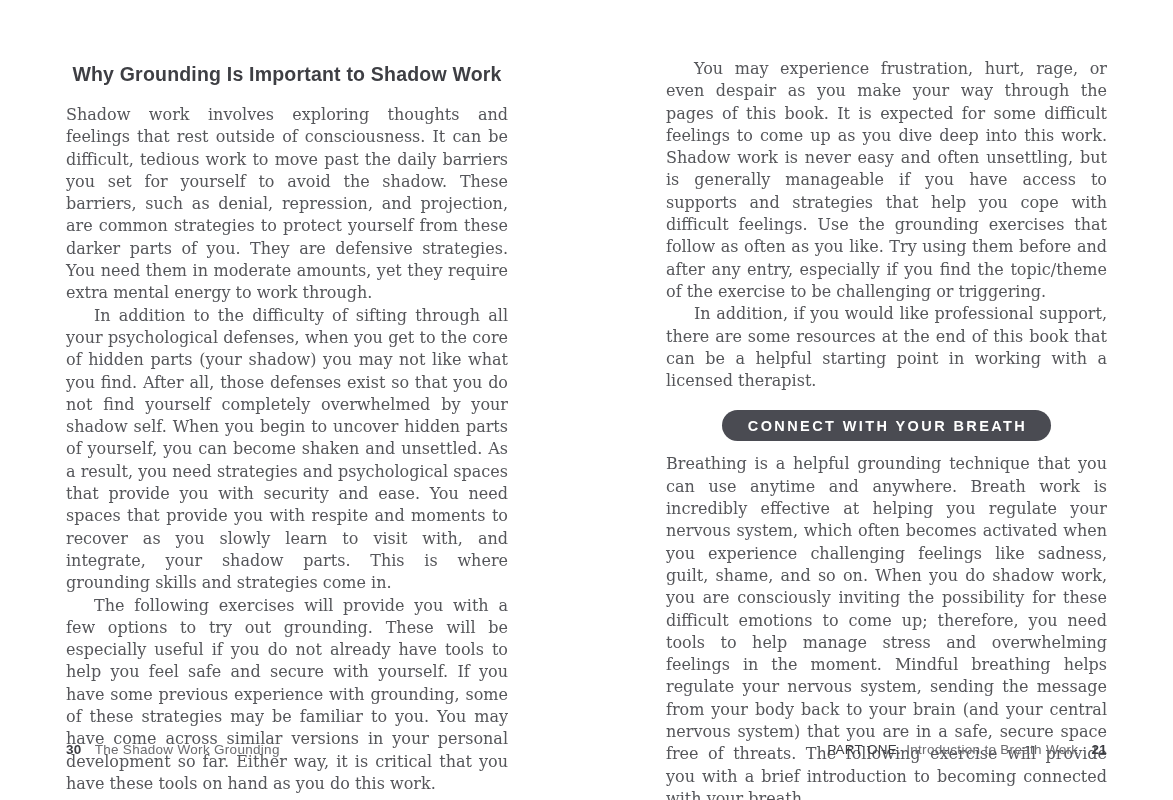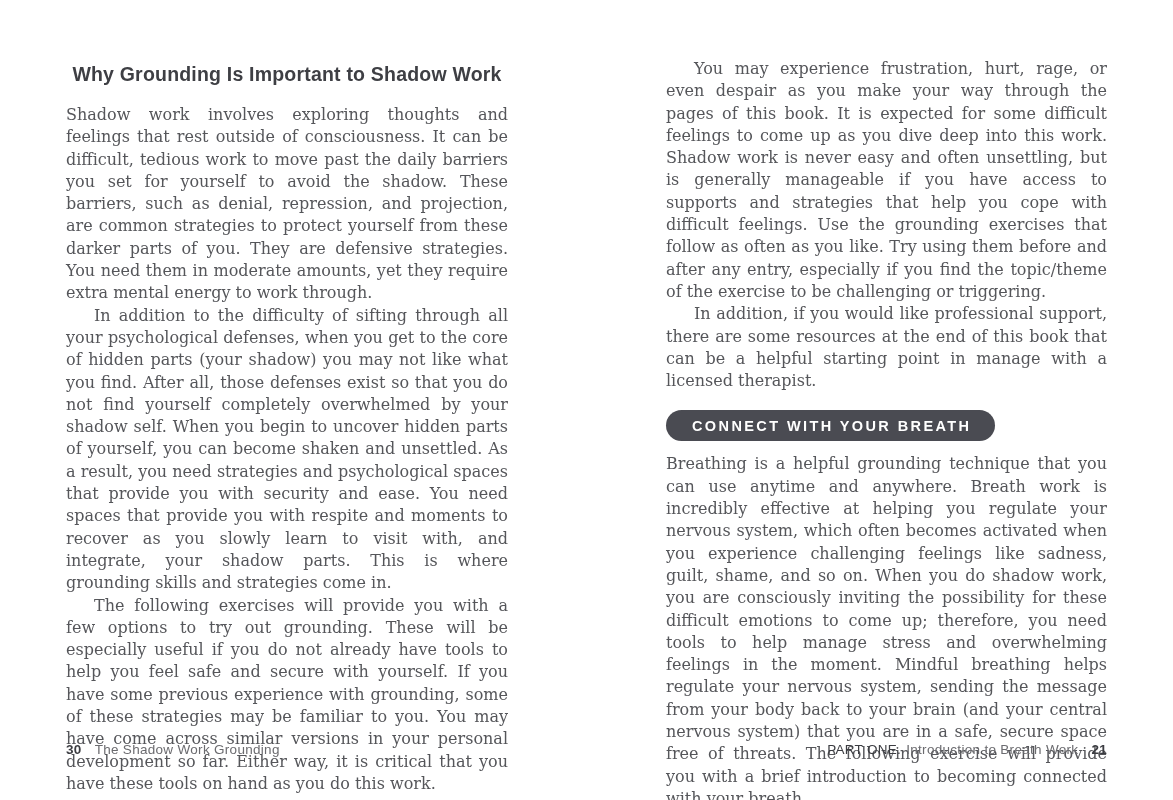--- a/index.html
+++ b/index.html
@@ -42,21 +42,21 @@
     line-height: 22.3px;
     color: #55565a;
     text-align: justify;
     hyphens: auto;
     -webkit-hyphens: auto;
   }
   .body-par.indent { text-indent: 28px; }
   .page-right .first-par { padding-top: 58px; }
 
   .badge-row {
-    text-align: left;
+    text-align: center;
     margin-top: 18px;
     margin-bottom: 12px;
   }
   .section-badge {
     display: inline-block;
     background: #4a4b52;
     color: #ffffff;
     font-family: "Liberation Sans", sans-serif;
     font-weight: bold;
     font-size: 14.5px;
@@ -106,21 +106,21 @@
     <p class="body-par indent">The following exercises will provide you with a few options to try out grounding. These will be especially useful if you do not already have tools to help you feel safe and secure with yourself. If you have some previous experience with grounding, some of these strategies may be familiar to you. You may have come across similar versions in your personal development so far. Either way, it is critical that you have these tools on hand as you do this work.</p>
 
     <div class="page-footer footer-left">
       <span class="page-num">30</span><span class="book-title">The Shadow Work Grounding</span>
     </div>
   </div>
 
   <div class="page page-right">
     <p class="body-par indent first-par">You may experience frustration, hurt, rage, or even despair as you make your way through the pages of this book. It is expected for some difficult feelings to come up as you dive deep into this work. Shadow work is never easy and often unsettling, but is generally manageable if you have access to supports and strategies that help you cope with difficult feelings. Use the grounding exercises that follow as often as you like. Try using them before and after any entry, especially if you find the topic/theme of the exercise to be challenging or triggering.</p>
 
-    <p class="body-par indent">In addition, if you would like professional support, there are some resources at the end of this book that can be a helpful starting point in manage with a licensed therapist.</p>
+    <p class="body-par indent">In addition, if you would like professional support, there are some resources at the end of this book that can be a helpful starting point in working with a licensed therapist.</p>
 
     <div class="badge-row">
       <span class="section-badge">CONNECT WITH YOUR BREATH</span>
     </div>
 
     <p class="body-par">Breathing is a helpful grounding technique that you can use anytime and anywhere. Breath work is incredibly effective at helping you regulate your nervous system, which often becomes activated when you experience challenging feelings like sadness, guilt, shame, and so on. When you do shadow work, you are consciously inviting the possibility for these difficult emotions to come up; therefore, you need tools to help manage stress and overwhelming feelings in the moment. Mindful breathing helps regulate your nervous system, sending the message from your body back to your brain (and your central nervous system) that you are in a safe, secure space free of threats. The following exercise will provide you with a brief introduction to becoming connected with your breath.</p>
 
     <div class="page-footer footer-right">
       <span class="part-label">PART ONE.</span><span class="part-title">Introduction to Breath Work</span><span class="page-num">21</span>
     </div>

